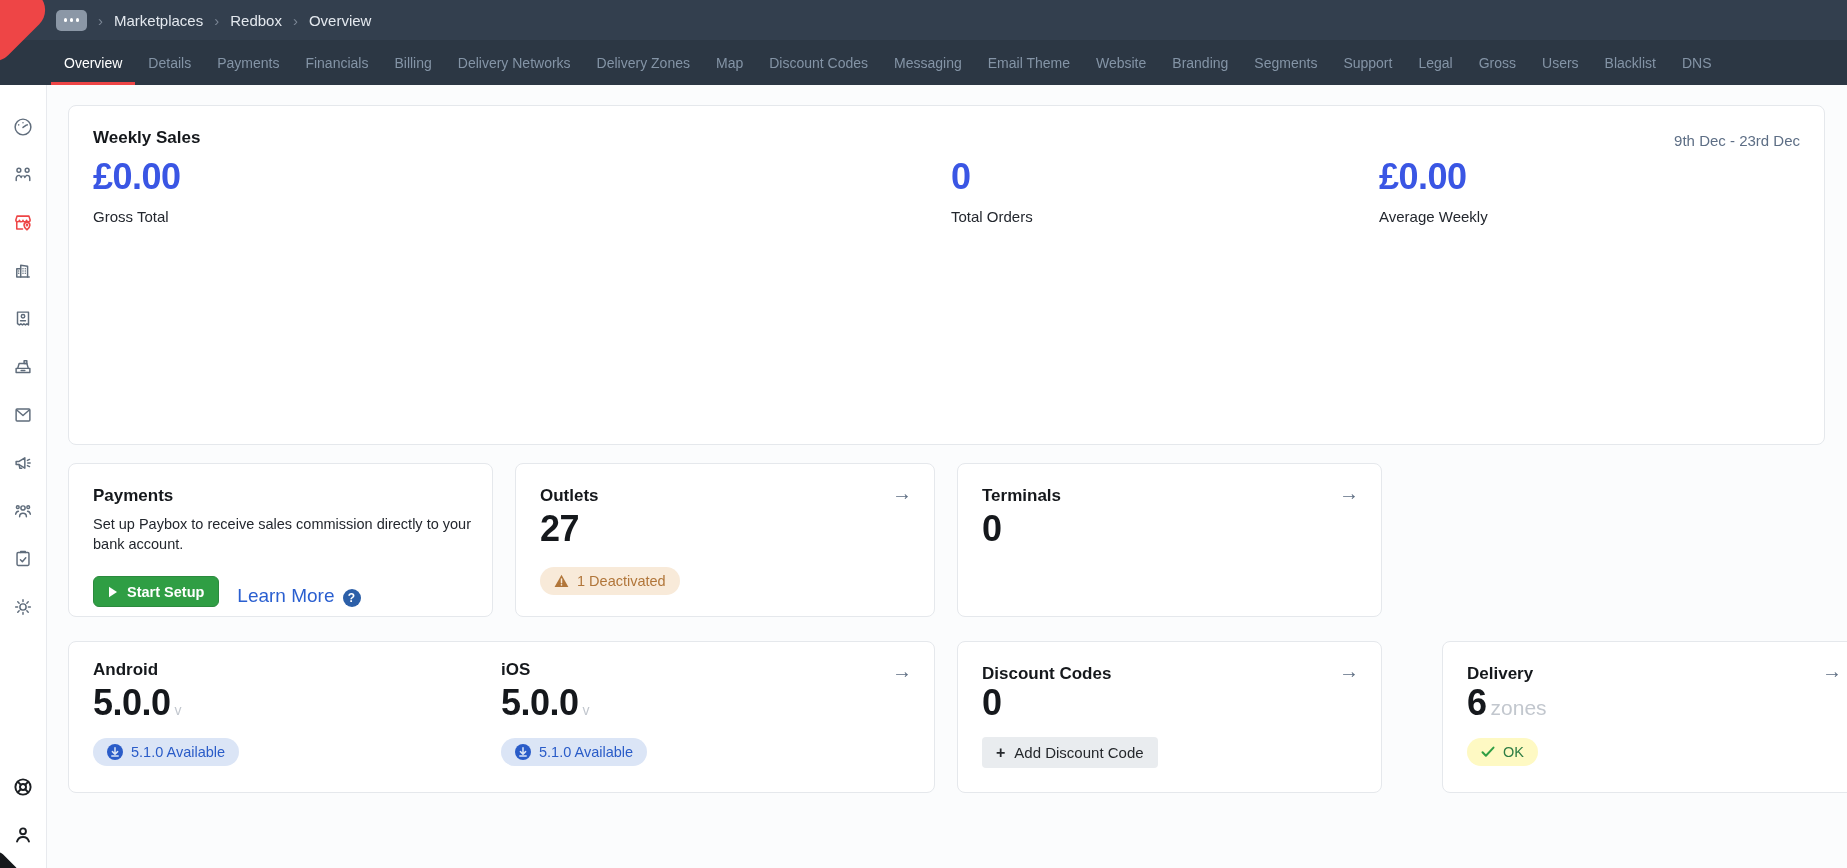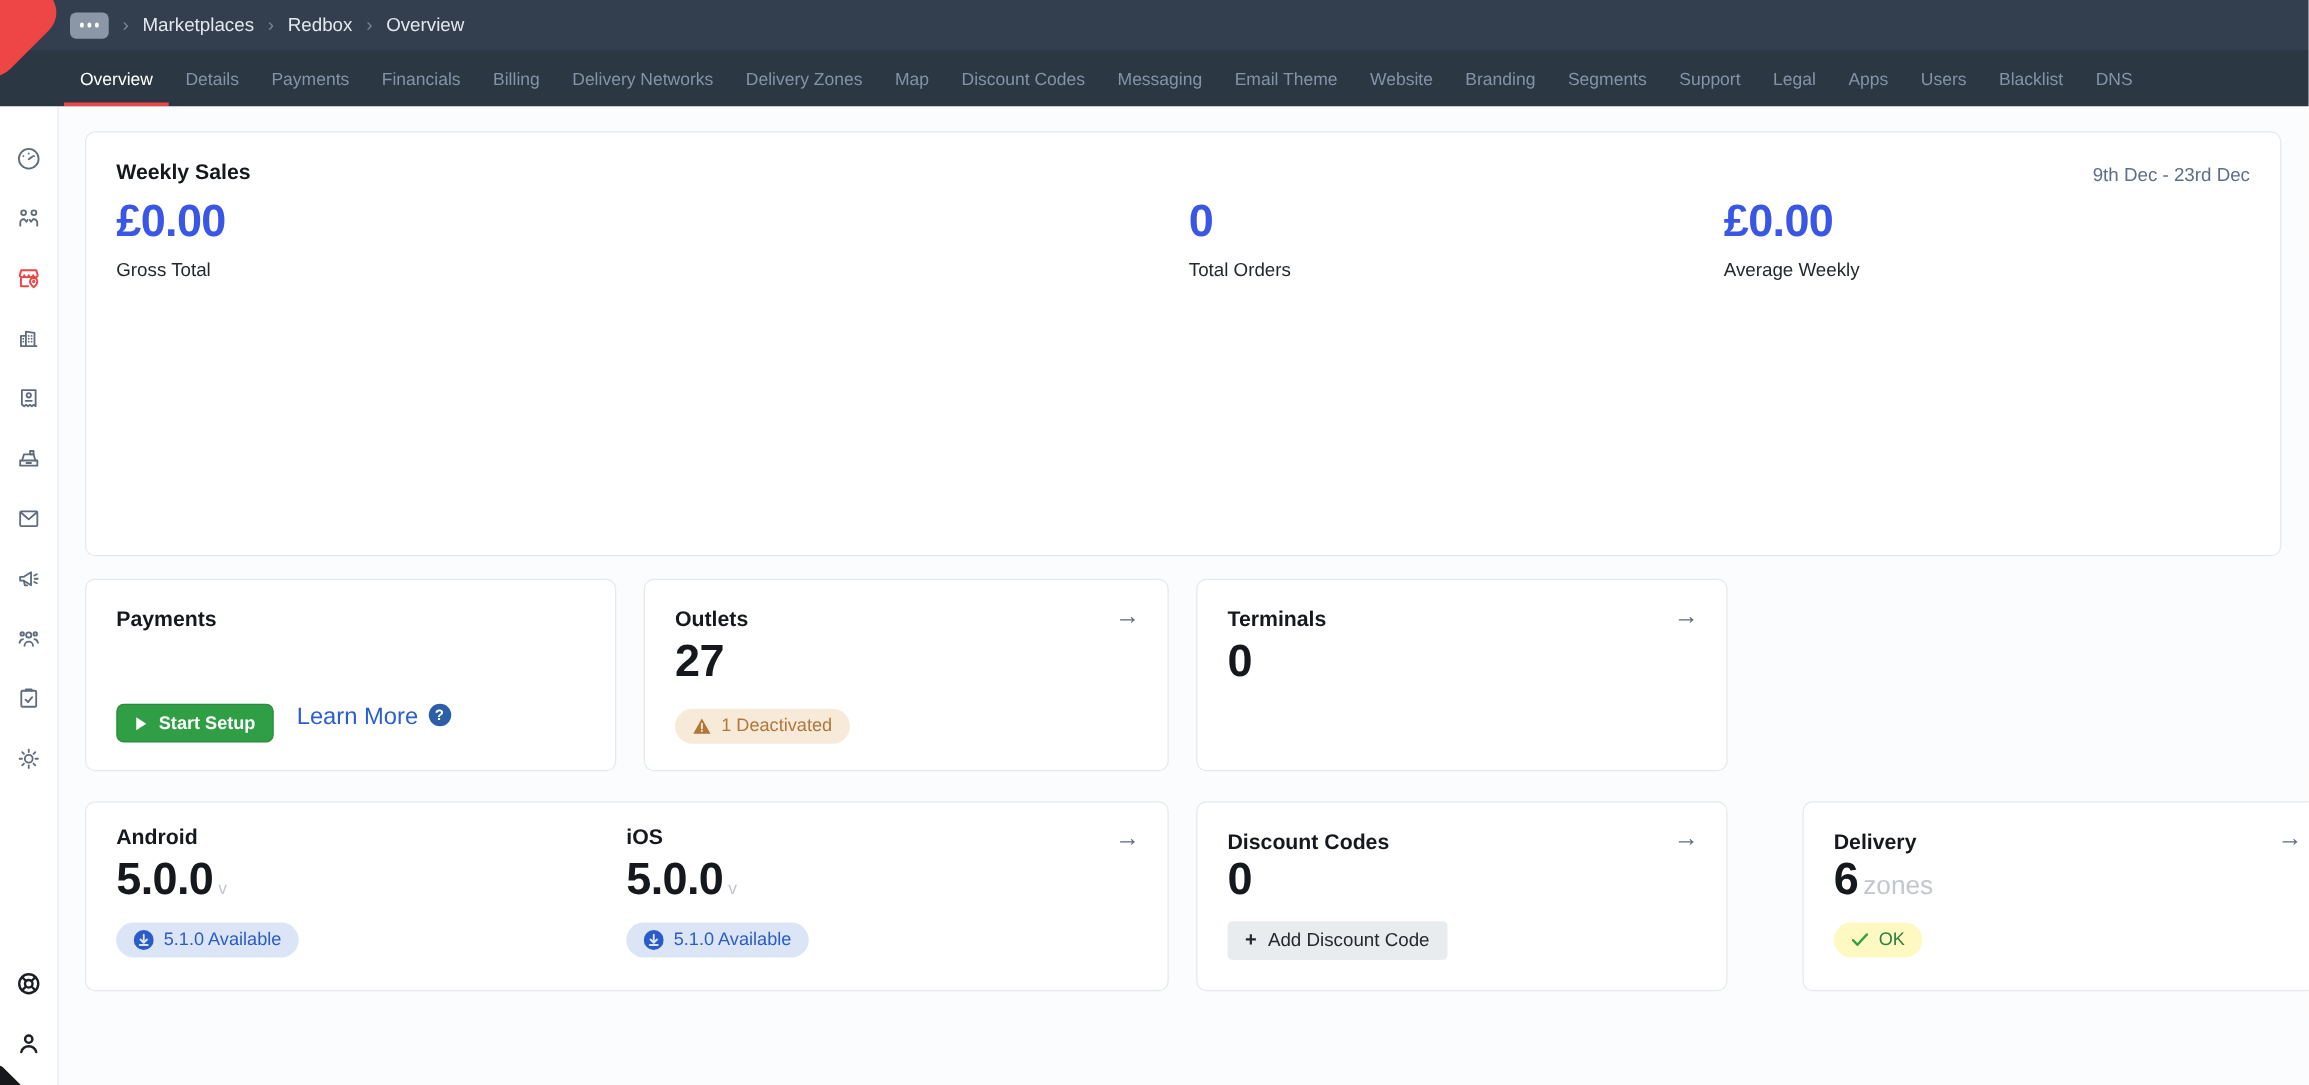--- a/index.html
+++ b/index.html
@@ -42,21 +42,21 @@
   .num-suffix { font-size:14px; font-weight:400; color:#c2c7ce; letter-spacing:0; margin-left:4px; }
 
   #card-weekly { left:68px; top:105px; width:1757px; height:340px; }
   .ws-date { position:absolute; right:24px; top:26px; font-size:15px; color:#5d6e85; }
   .stat { position:absolute; top:50px; }
   .stat-value { font-size:36px; font-weight:700; color:#3a56e4; line-height:42px; letter-spacing:-0.5px; }
   .stat-label { margin-top:10px; font-size:15px; color:#23272e; }
 
   #card-payments { left:68px; top:463px; width:425px; height:154px; }
   .pay-desc { position:absolute; left:24px; top:50px; width:380px; font-size:14.5px; line-height:20px; color:#23272e; }
-  .pay-actions { position:absolute; left:24px; top:99px; display:flex; align-items:flex-start; }
+  .pay-actions { position:absolute; left:24px; top:112px; display:flex; align-items:flex-end; }
   .btn-green { display:inline-flex; align-items:center; gap:9px; height:31px; padding:0 14px;
                background:#2f9e44; border:1px solid #2b8a3e; border-radius:6px; color:#fff;
                font-size:14.5px; font-weight:600; cursor:pointer; }
   .learn-more { margin-left:18px; font-size:19px; color:#2a5fd0; cursor:pointer; }
   .help-circle { margin-left:8px; width:18px; height:18px; border-radius:50%; background:#2c5fa8; color:#fff;
                  font-size:12px; font-weight:700; display:inline-flex; align-items:center; justify-content:center; cursor:pointer; }
 
   #card-outlets { left:515px; top:463px; width:420px; height:154px; }
   #card-terminals { left:957px; top:463px; width:425px; height:154px;padding-left:18px; }
 
@@ -112,21 +112,21 @@
     <div class="tab">Delivery Zones</div>
     <div class="tab">Map</div>
     <div class="tab">Discount Codes</div>
     <div class="tab">Messaging</div>
     <div class="tab">Email Theme</div>
     <div class="tab">Website</div>
     <div class="tab">Branding</div>
     <div class="tab">Segments</div>
     <div class="tab">Support</div>
     <div class="tab">Legal</div>
-    <div class="tab">Apps</div>
+    <div class="tab">Gross</div>
     <div class="tab">Users</div>
     <div class="tab">Blacklist</div>
     <div class="tab">DNS</div>
   </div>
 
   <div class="logo-diamond"></div>
   <div class="corner-black"></div>
 
   <div class="sidebar">
     <span class="side-icon">
@@ -238,20 +238,21 @@
       <div class="stat-label">Total Orders</div>
     </div>
     <div class="stat" style="left:1310px;">
       <div class="stat-value">£0.00</div>
       <div class="stat-label">Average Weekly</div>
     </div>
   </div>
 
   <div class="card" id="card-payments">
     <div class="card-title">Payments</div>
+    <div class="pay-desc">Set up Paybox to receive sales commission directly to your bank account.</div>
     <div class="pay-actions">
       <button class="btn-green">
         <svg width="10" height="12" viewBox="0 0 10 12">
             <path d="M1 0.8l8 5.2-8 5.2z" fill="#fff"></path>
           </svg>
         <span>Start Setup</span>
       </button>
       <span class="learn-more">Learn More</span>
       <span class="help-circle">?</span>
     </div>

